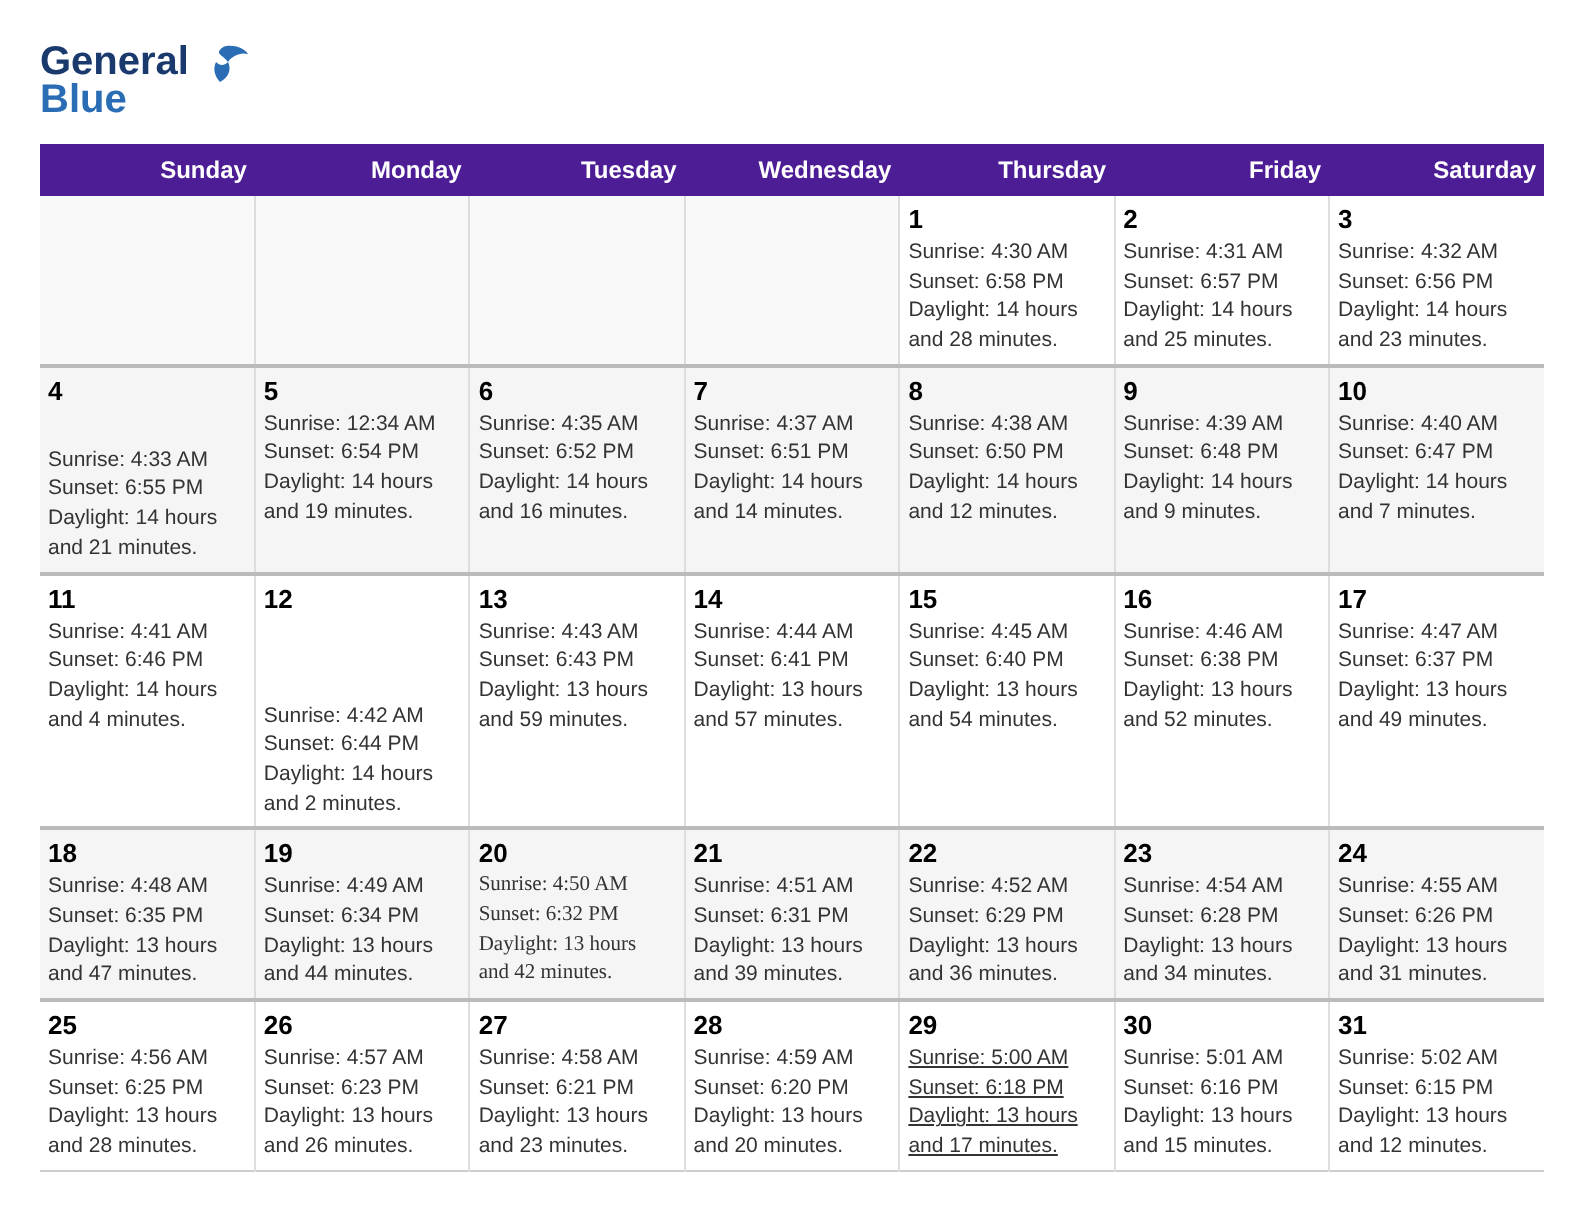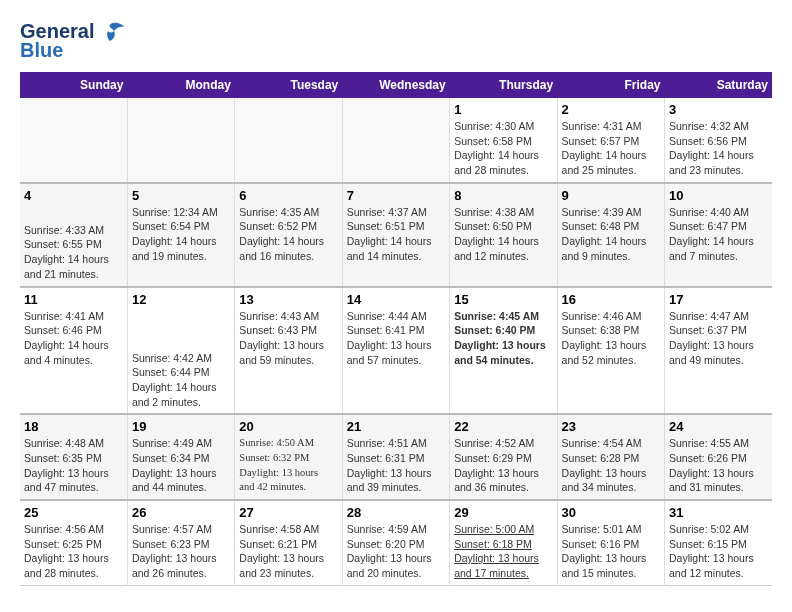--- a/index.html
+++ b/index.html
@@ -214,21 +214,21 @@
         </td>
         <td>
           <span class="day-num">14</span>
           <div class="day-info" style="white-space: pre-line;">Sunrise: 4:44 AM
 Sunset: 6:41 PM
 Daylight: 13 hours
 and 57 minutes.</div>
         </td>
         <td>
           <span class="day-num">15</span>
-          <div class="day-info" style="white-space: pre-line; font-weight: bold;">Sunrise: 4:45 AM
+          <div class="day-info" style="white-space: pre-line;">Sunrise: 4:45 AM
 Sunset: 6:40 PM
 Daylight: 13 hours
 and 54 minutes.</div>
         </td>
         <td>
           <span class="day-num">16</span>
           <div class="day-info" style="white-space: pre-line;">Sunrise: 4:46 AM
 Sunset: 6:38 PM
 Daylight: 13 hours
 and 52 minutes.</div>

